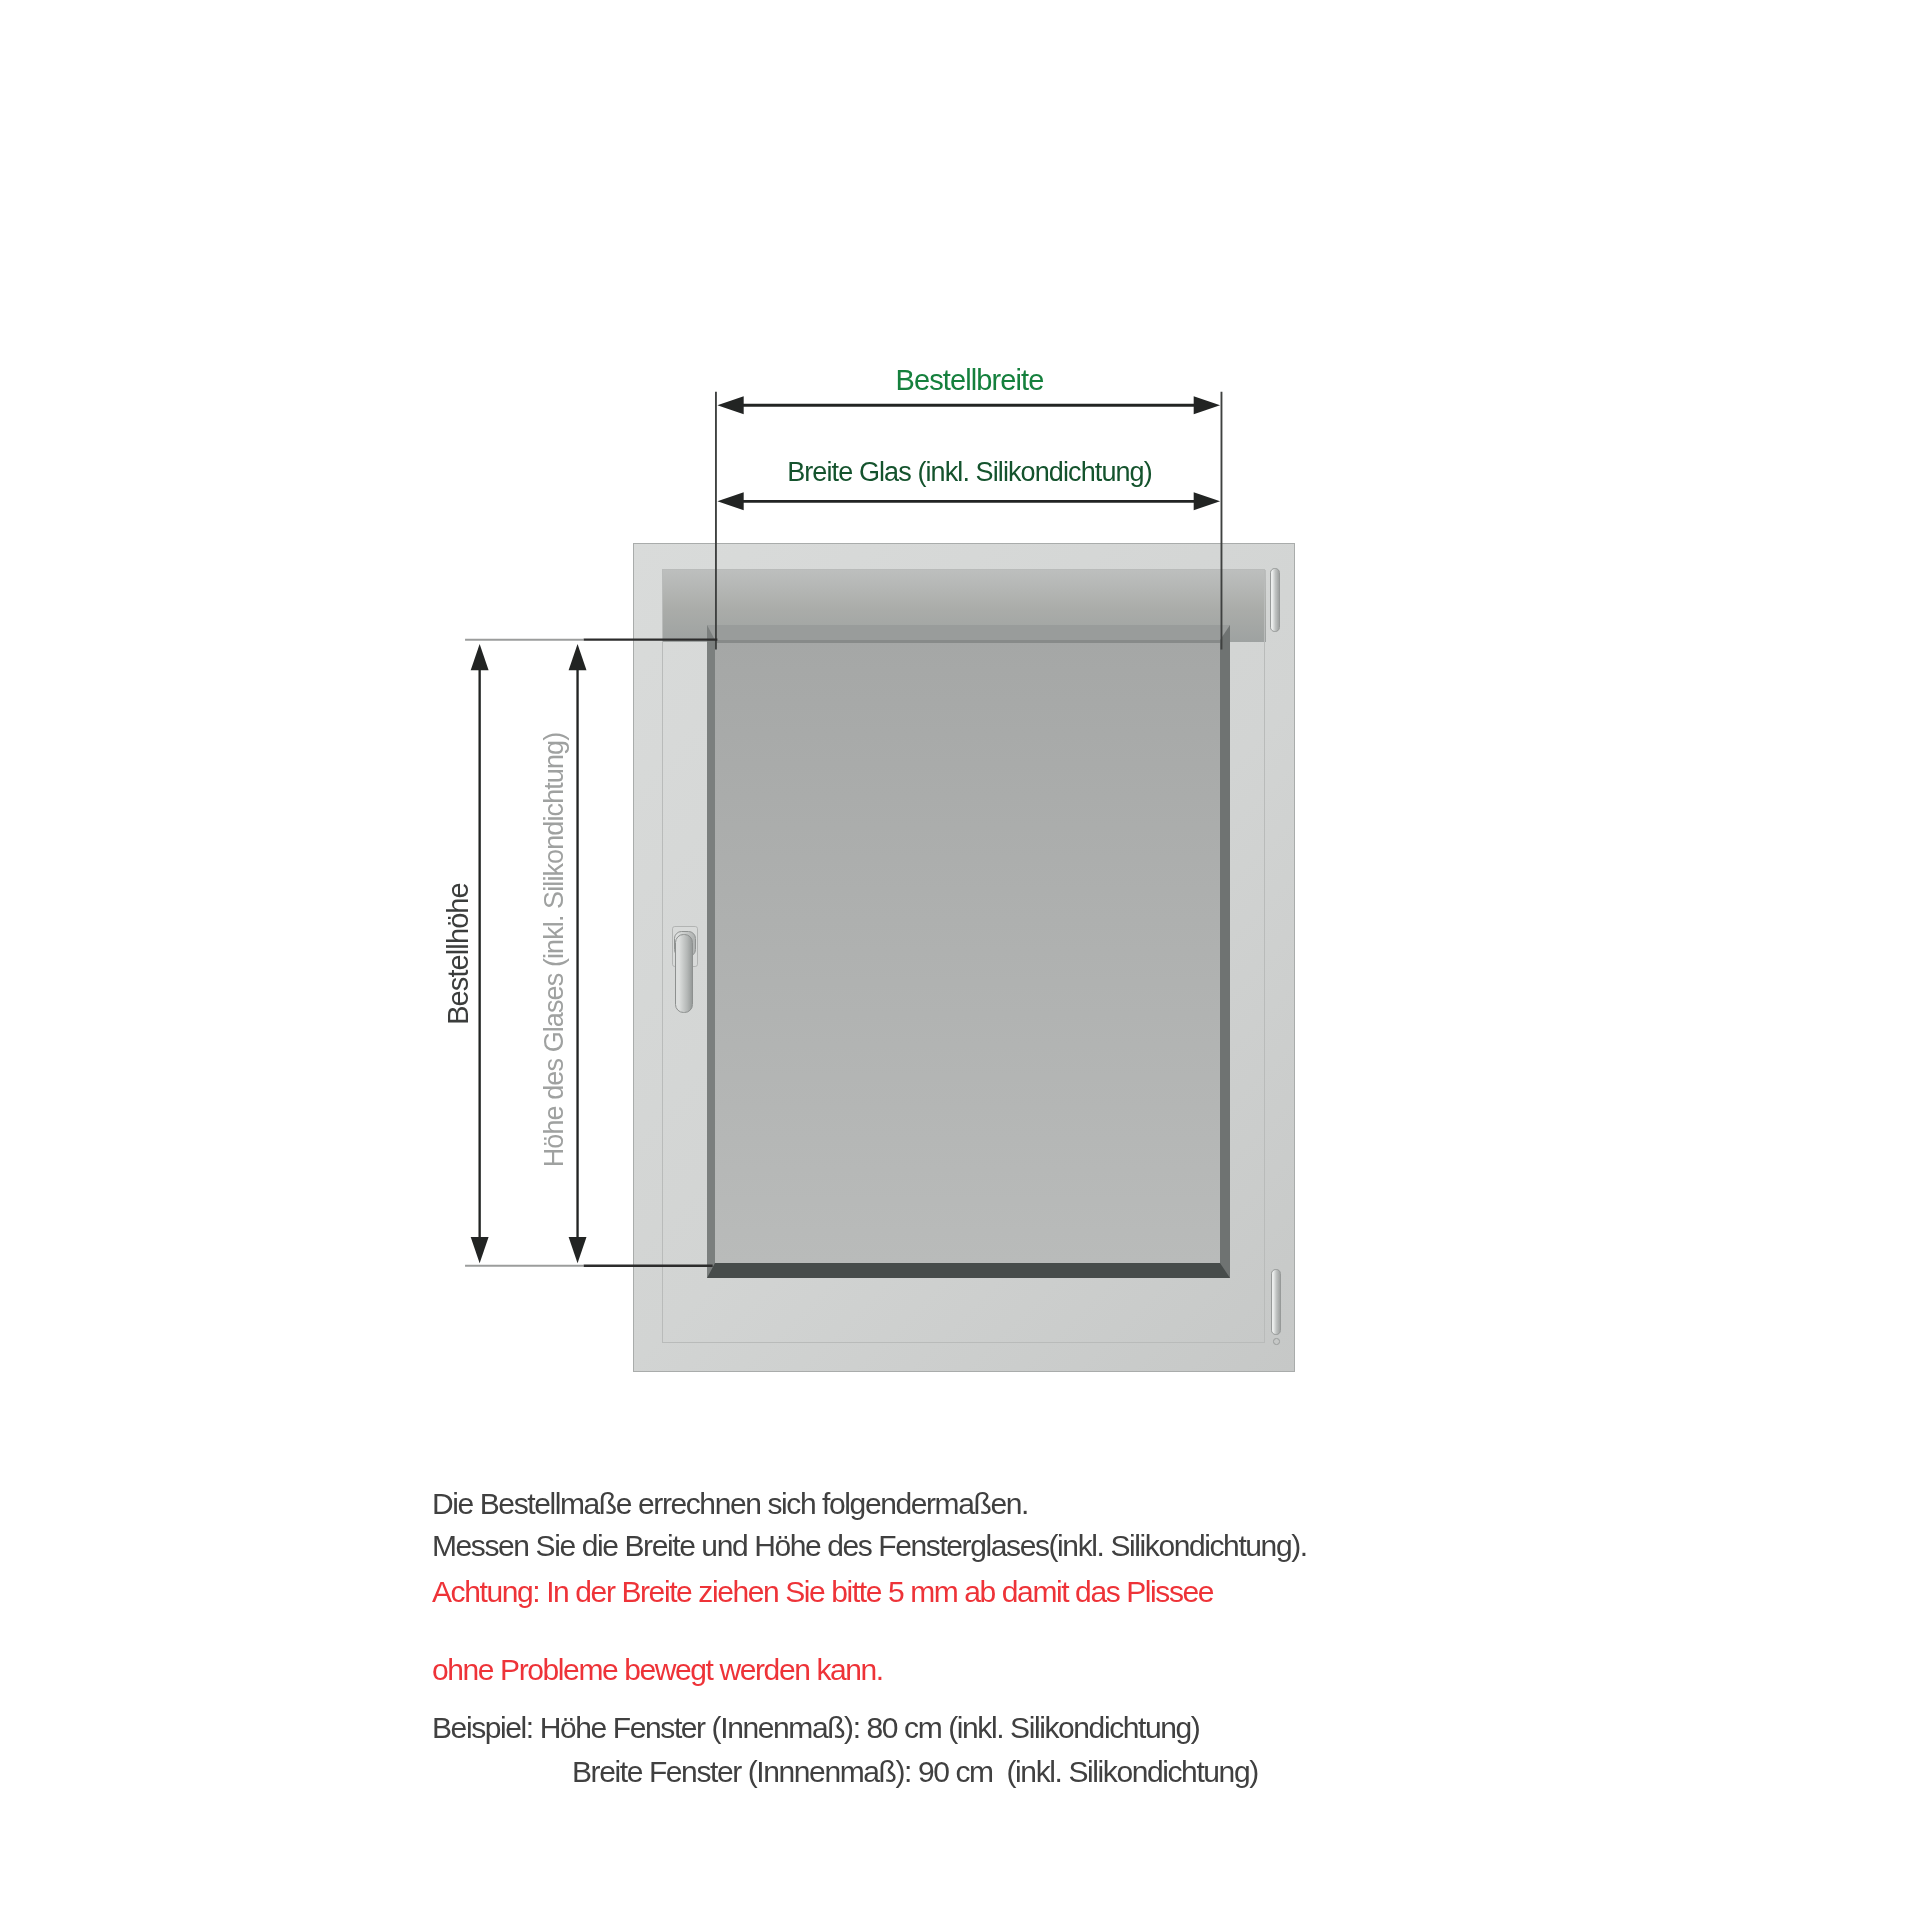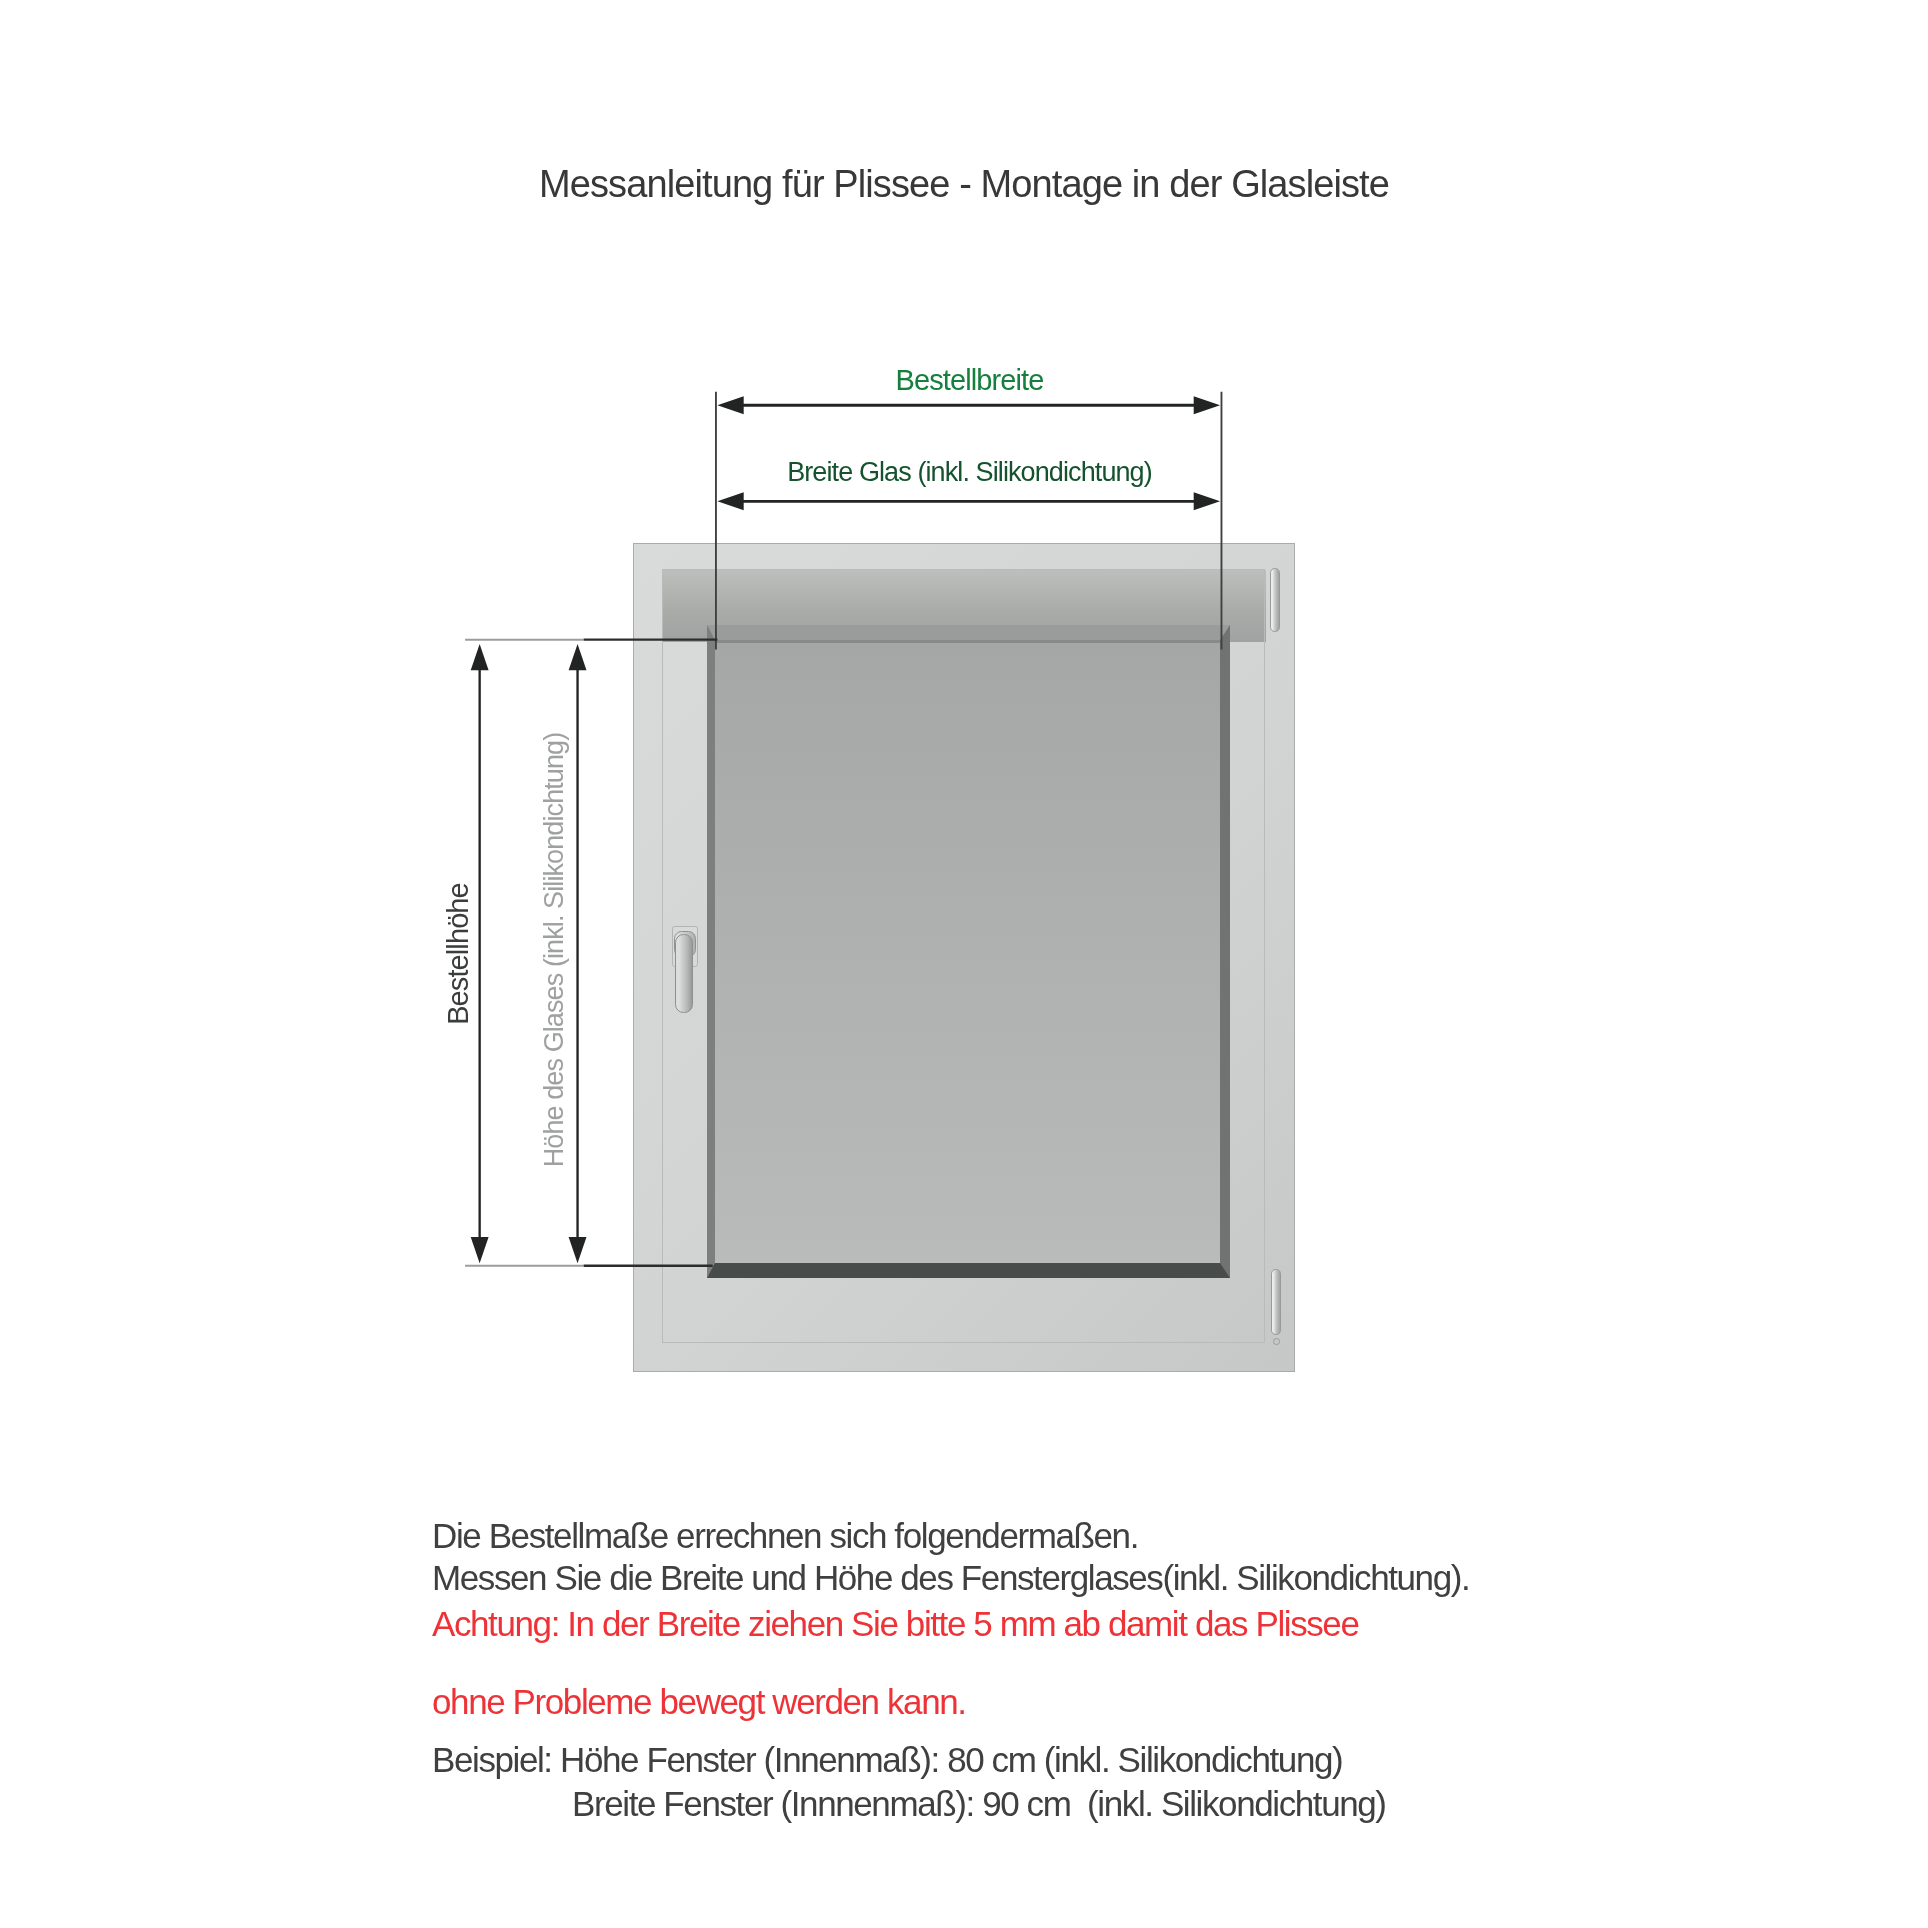--- a/index.html
+++ b/index.html
@@ -110,41 +110,39 @@
     font-size: 29px; line-height: 38px; color: #3b3d3c;
   }
   .label-glass-height {
     left: 271px; top: 931px; width: 565px;
     font-size: 27px; line-height: 38px; color: #9fa1a0;
   }
 
   
   .line {
     left: 432px; height: 41px;
-    font-size: 35px; line-height: 41px;
+    font-size: 30px; line-height: 41px;
     letter-spacing: -1.4px;
     color: #404040;
     white-space: pre;
-    margin-top: 32px;
   }
   .line-red { color: #ee3338; }
   .l1 { top: 1483px; }
   .l2 { top: 1525px; }
   .l3 { top: 1571px; }
   .l4 { top: 1649px; }
   .l5 { top: 1707px; }
   .l6 { top: 1751px; left: 572px; }
   .l7 { top: 1797px; }
 </style>
 </head>
 <body>
 
 <div class="page">
 
-  <div class="abs title">Messanleitung für Plissee - Montage in der Glasleiste</div>
 
   <div class="abs window-frame">
     <div class="abs top-shade-band"></div>
     <div class="abs inner-outline"></div>
     <div class="abs glass">
       <div class="abs rail-line"></div>
     </div>
     <div class="abs handle-plate"></div>
     <div class="abs handle-knob"></div>
     <div class="abs handle-lever"></div>

